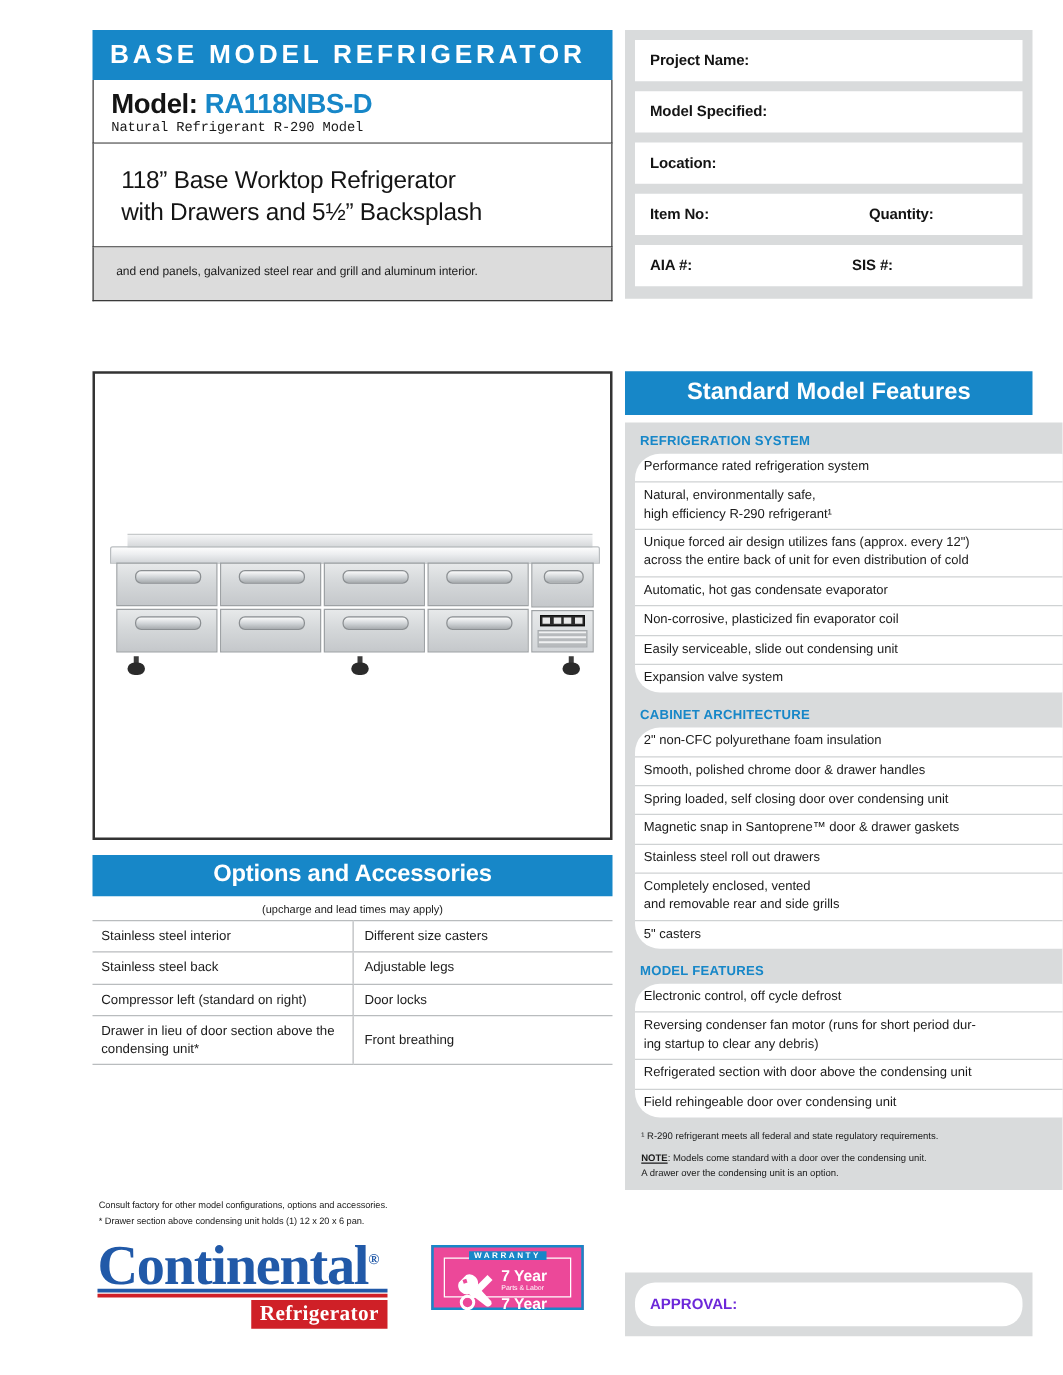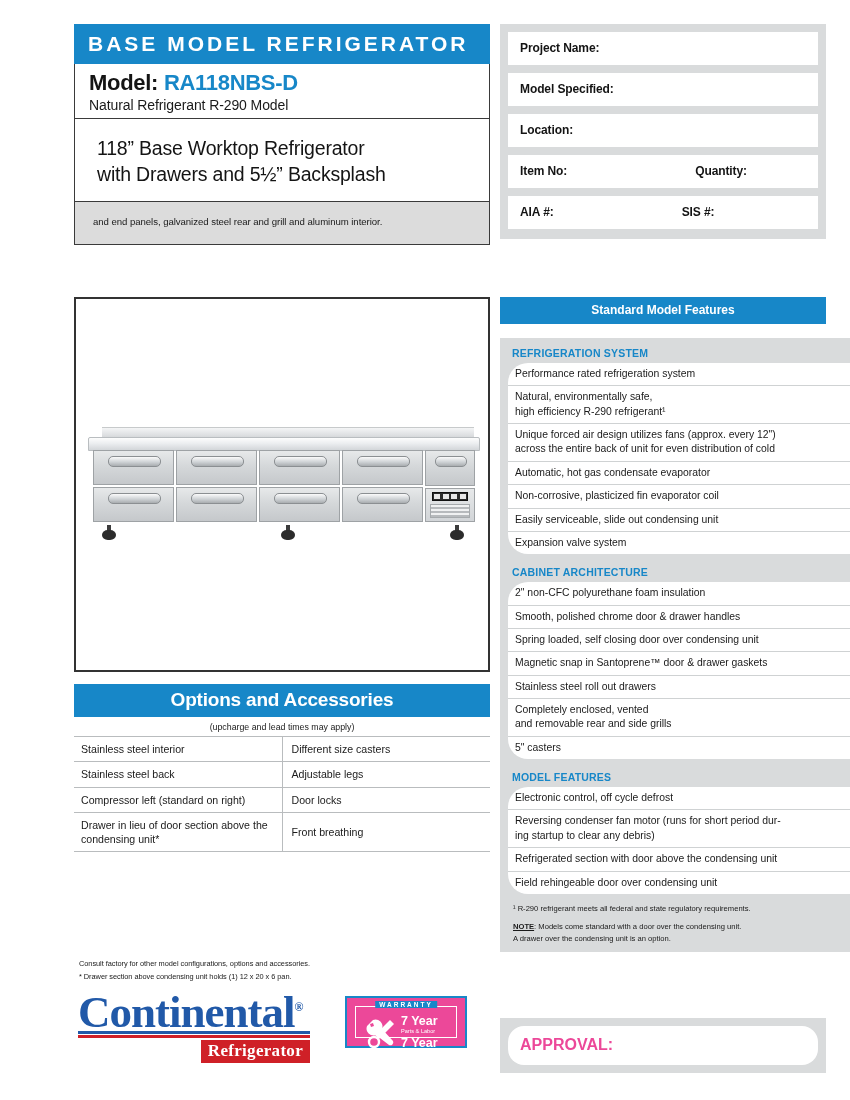--- a/index.html
+++ b/index.html
@@ -22,21 +22,21 @@
     line-height: 1.15;
   }
 
   .model-box {
     border: 1.5px solid #3a3a3a; border-top: none;
     padding: 7px 0 5px 14px; background: #fff;
   }
   .model-line { font-size: 22px; font-weight: bold; letter-spacing: -0.3px; line-height: 1.12; }
   .model-line .mdl-label { color: #141414; }
   .model-line .mdl-num { color: #1787c8; }
-  .model-sub { font-size: 14px; color: #1a1a1a; margin-top: 1px; letter-spacing: -0.1px; }
+  .model-sub { font-size: 11px; color: #1a1a1a; margin-top: 1px; letter-spacing: -0.1px; font-family: Liberation Mono, monospace; }
 
   .desc-box {
     border: 1.5px solid #3a3a3a; border-top: none; background: #fff;
     padding: 16px 14px 14px 22px;
   }
   .desc-title { font-size: 19.5px; line-height: 1.35; color: #141414; letter-spacing: -0.2px; }
 
   .gray-note {
     border: 1.5px solid #3a3a3a; border-top: none;
     background: #dcdcdc; padding: 13px 14px 14px 18px;
@@ -162,21 +162,21 @@
     font-size: 12px; font-weight: bold; color: #141414;
     margin-bottom: 8px; letter-spacing: -0.1px;
     display: flex;
   }
   .field:last-child { margin-bottom: 0; }
   .field .f2 { margin-left: 128px; }
 
   .features-banner {
     position: absolute; left: 500px; top: 297px; width: 326px;
     background: #1787c8; color: #fff; text-align: center;
-    font-weight: bold; font-size: 12px; padding: 6px 0 7px;
+    font-weight: bold; font-size: 19px; padding: 6px 0 7px;
   }
 
   .features-panel {
     position: absolute; left: 500px; top: 338px; width: 376px;
     background: #d9dbdc; padding: 6px 8px 8px;
   }
   .sec-head {
     color: #1787c8; font-weight: bold; font-size: 10.5px;
     letter-spacing: 0.2px; padding: 3px 0 4px 4px;
   }
@@ -191,21 +191,21 @@
   .footnote { font-size: 7.6px; line-height: 1.5; padding: 9px 4px 0 5px; color: #1a1a1a; }
   .footnote .note-u { text-decoration: underline; font-weight: bold; }
   .footnote p + p { margin-top: 7px; }
 
   .approval-panel {
     position: absolute; left: 500px; top: 1018px; width: 326px;
     background: #d9dbdc; padding: 8px;
   }
   .approval-field {
     background: #fff; padding: 10px 0 11px 12px;
-    font-size: 16px; font-weight: bold; color: #ec4899; border-radius: 16px;
+    font-size: 12px; font-weight: bold; color: #6d28d9; border-radius: 16px;
   }
 </style>
 </head>
 <body>
 
 <div class="page">
 
   <div class="left-col">
     <div class="blue-banner">BASE MODEL REFRIGERATOR</div>
 

